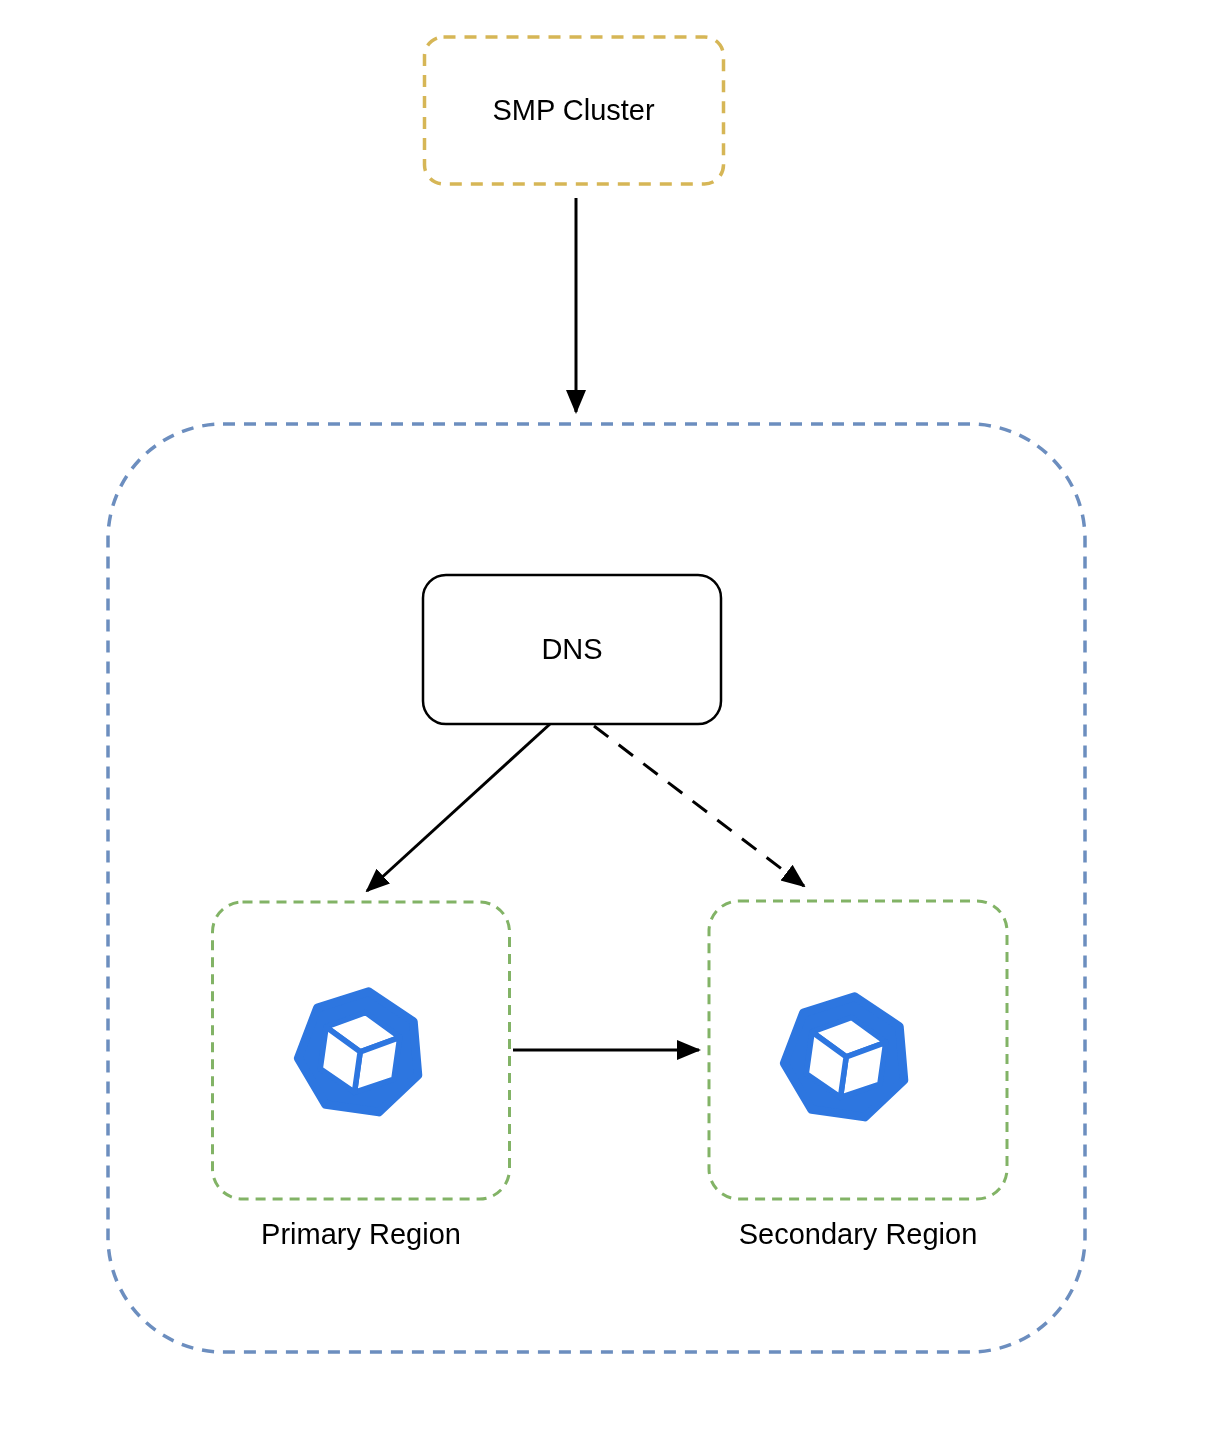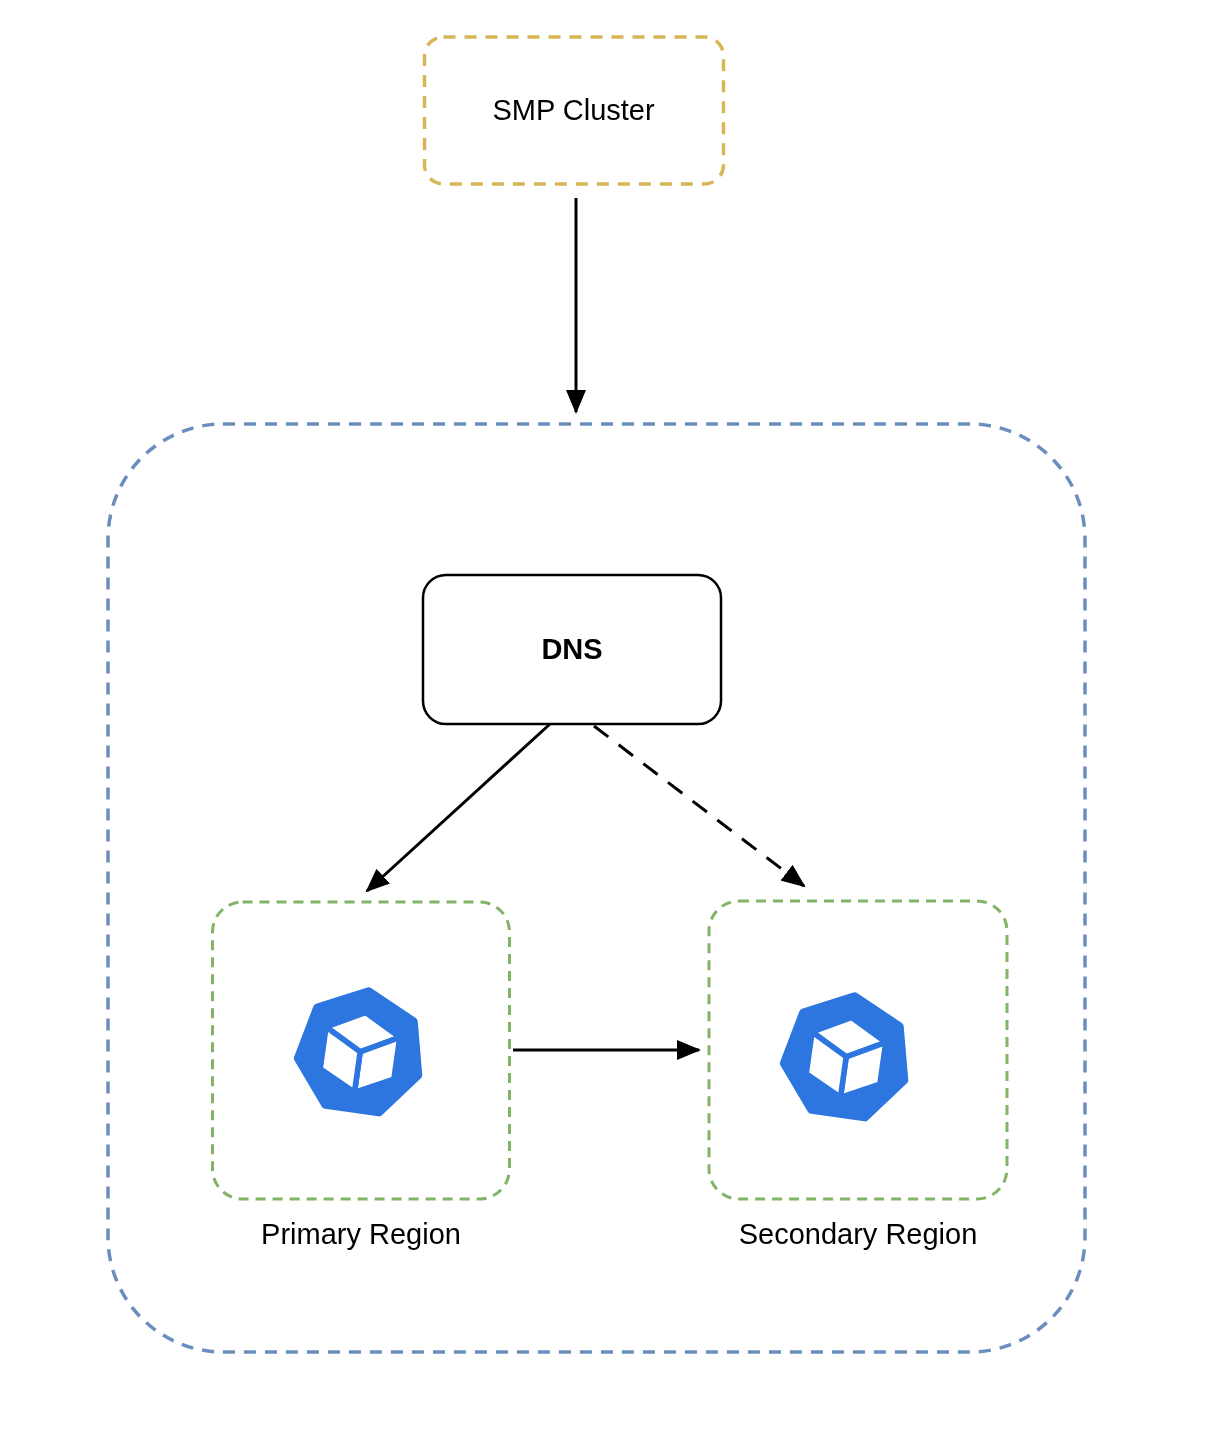--- a/index.html
+++ b/index.html
@@ -28,21 +28,21 @@
     display: flex;
     align-items: center;
     justify-content: center;
     color: #000000;
     font-size: 29px;
     line-height: 1.2;
     white-space: nowrap;
     pointer-events: none;
   }
   .label-smp      { left: 424px; top: 37px;   width: 299px; height: 147px; }
-  .label-dns      { left: 423px; top: 575px;  width: 298px; height: 149px; font-weight: bold; }
+  .label-dns      { left: 423px; top: 575px;  width: 298px; height: 149px; }
   .label-primary  { left: 181px; top: 1214px; width: 360px; height: 40px; }
   .label-secondary{ left: 678px; top: 1214px; width: 360px; height: 40px; }
 </style>
 </head>
 <body>
 
 <div class="canvas">
 
   <svg class="diagram-svg" viewBox="0 0 1210 1440" xmlns="http://www.w3.org/2000/svg">
 

